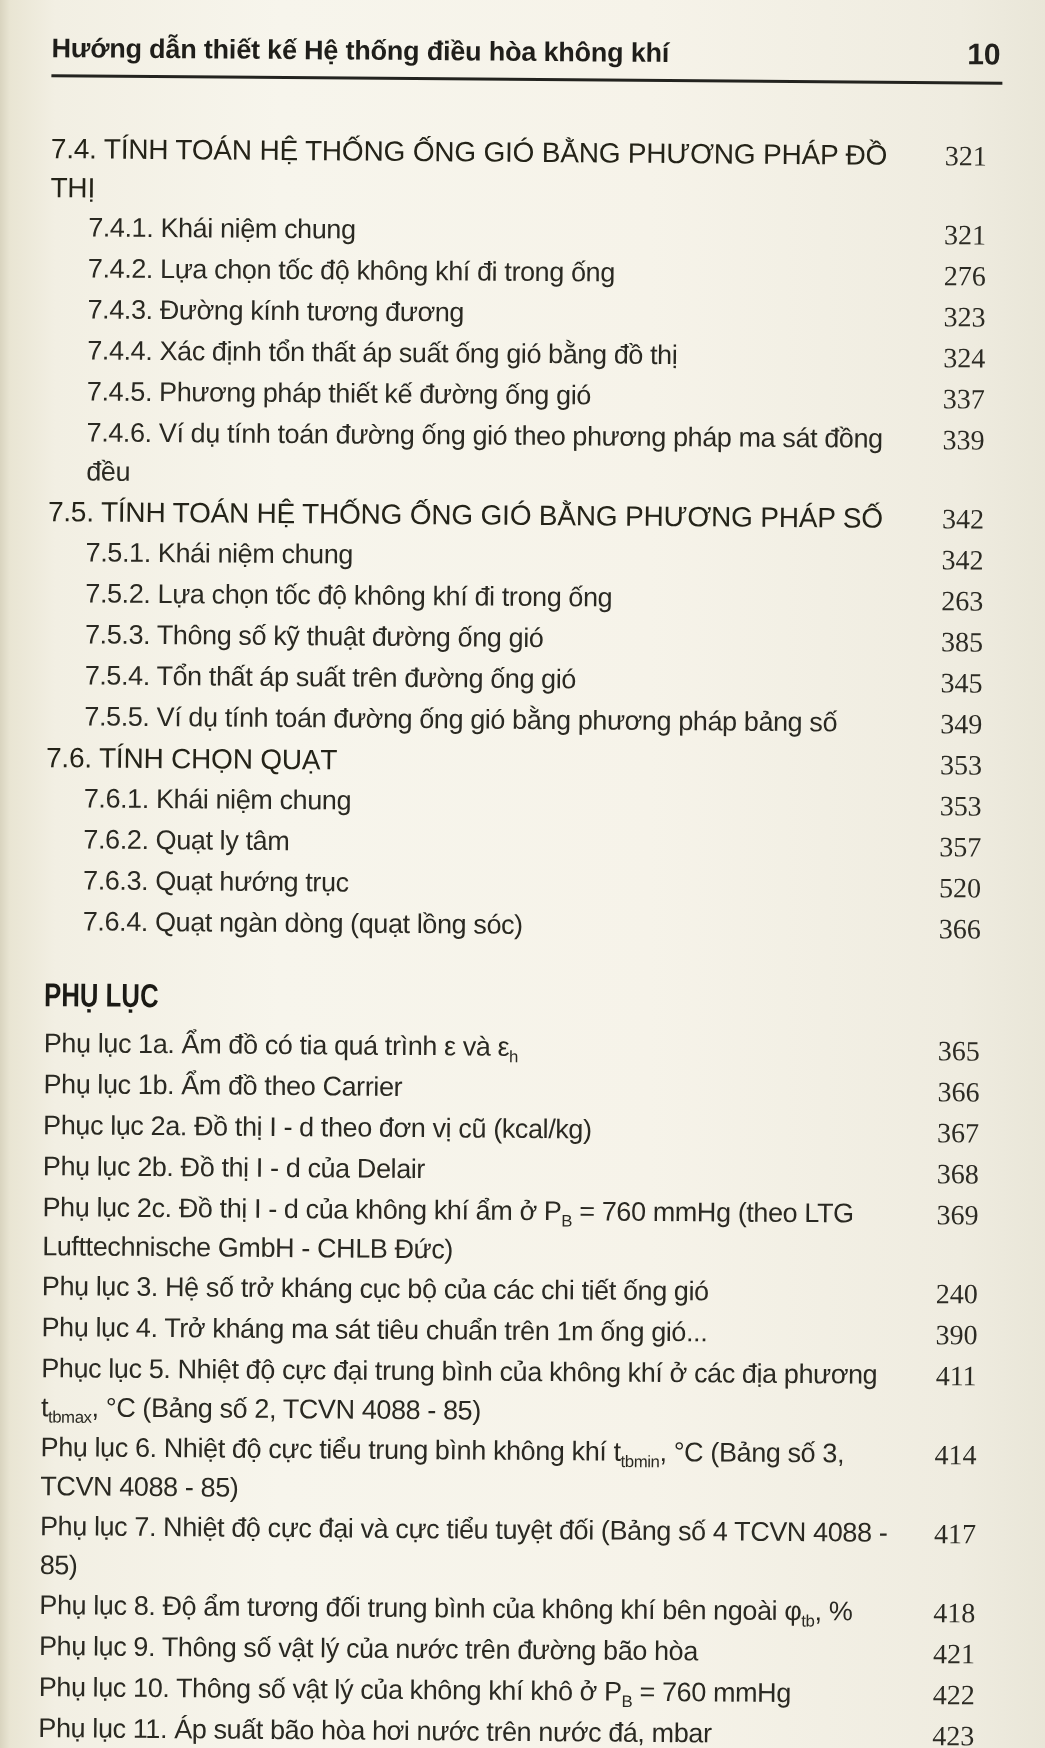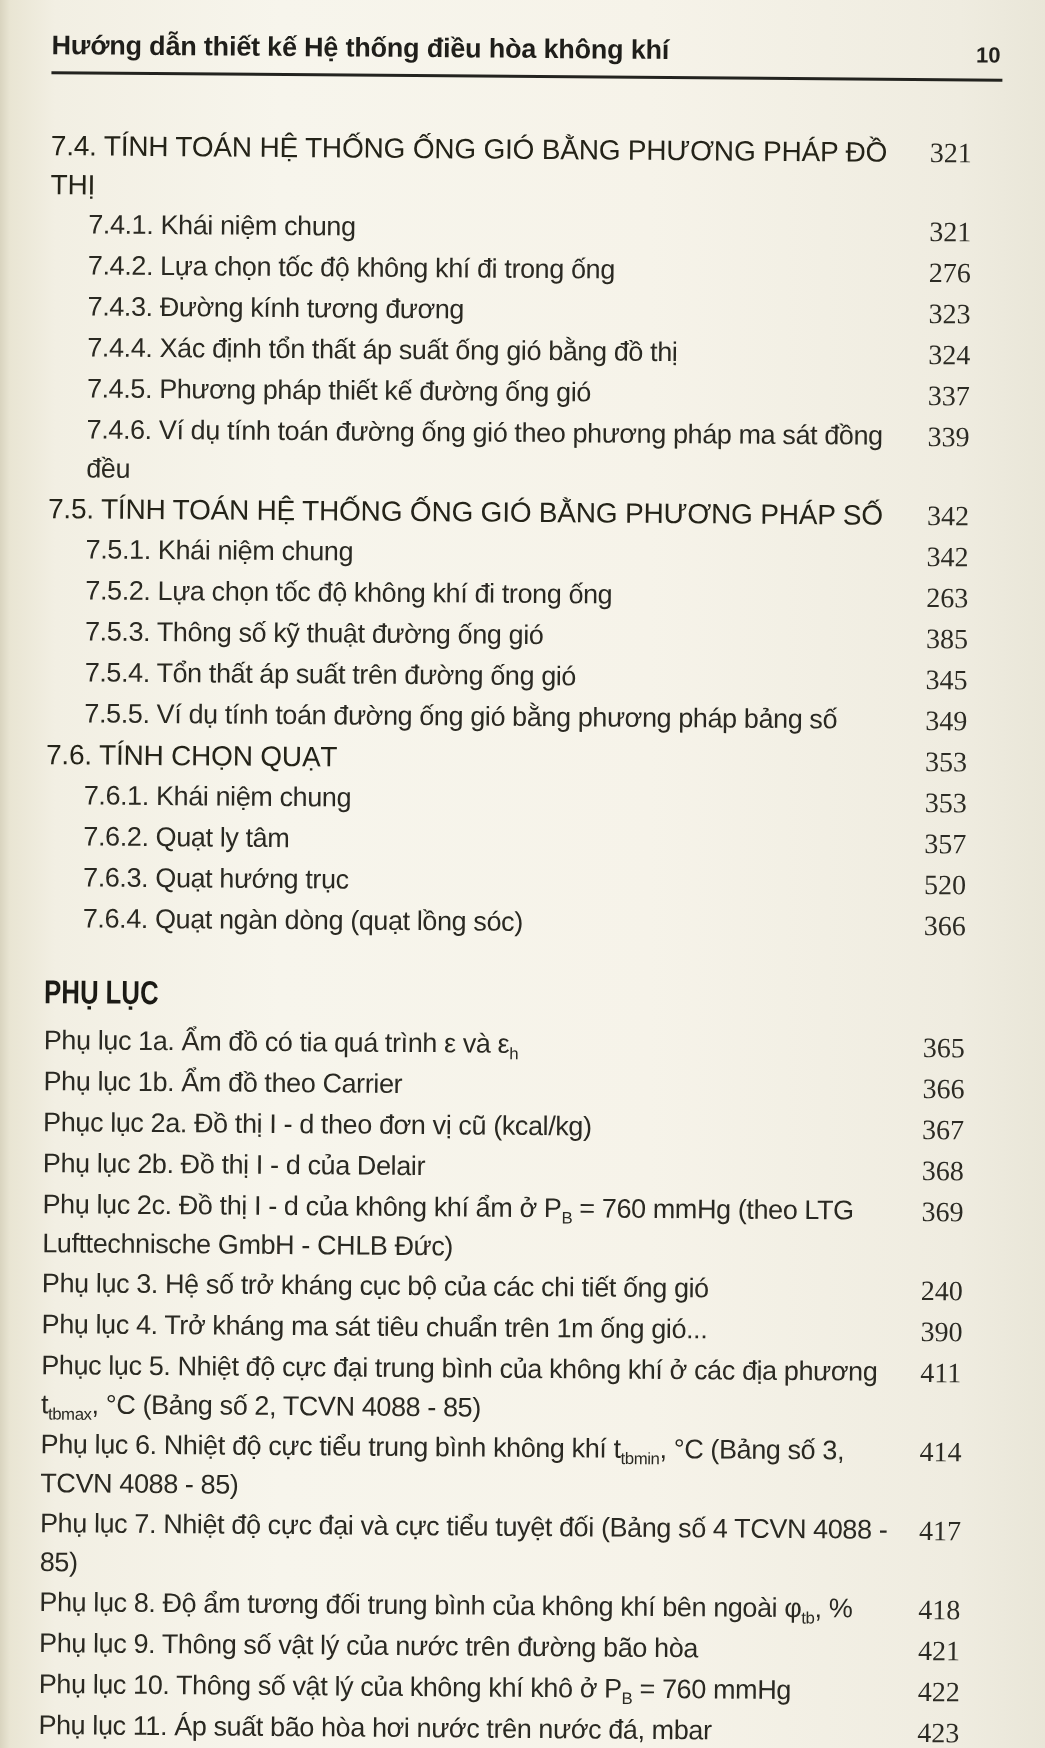--- a/index.html
+++ b/index.html
@@ -35,21 +35,21 @@
     align-items: flex-end;
     justify-content: space-between;
   }
   .running-title {
     font-size: 27px;
     font-weight: 700;
     letter-spacing: -0.2px;
     color: #1f1e1a;
   }
   .running-page-number {
-    font-size: 22px;
+    font-size: 30px;
     font-weight: 700;
     color: #22211d;
     padding-right: 2px;
   }
   .header-rule {
     height: 3px;
     background: #23231f;
     margin-top: 10px;
   }
 
@@ -69,21 +69,21 @@
     color: #2a2922;
   }
   .level-section .row-title {
     font-size: 28px;
     letter-spacing: -0.2px;
     color: #242318;
   }
   .level-sub { padding-left: 38px; }
   .row-page {
     width: 72px;
-    text-align: left;
+    text-align: center;
     font-family: "Liberation Serif", serif;
     font-size: 28px;
     line-height: 40px;
     color: #2c2b24;
     flex: none;
   }
   sub { font-size: 0.62em; line-height: 0; }
 
   
   .block-heading {

